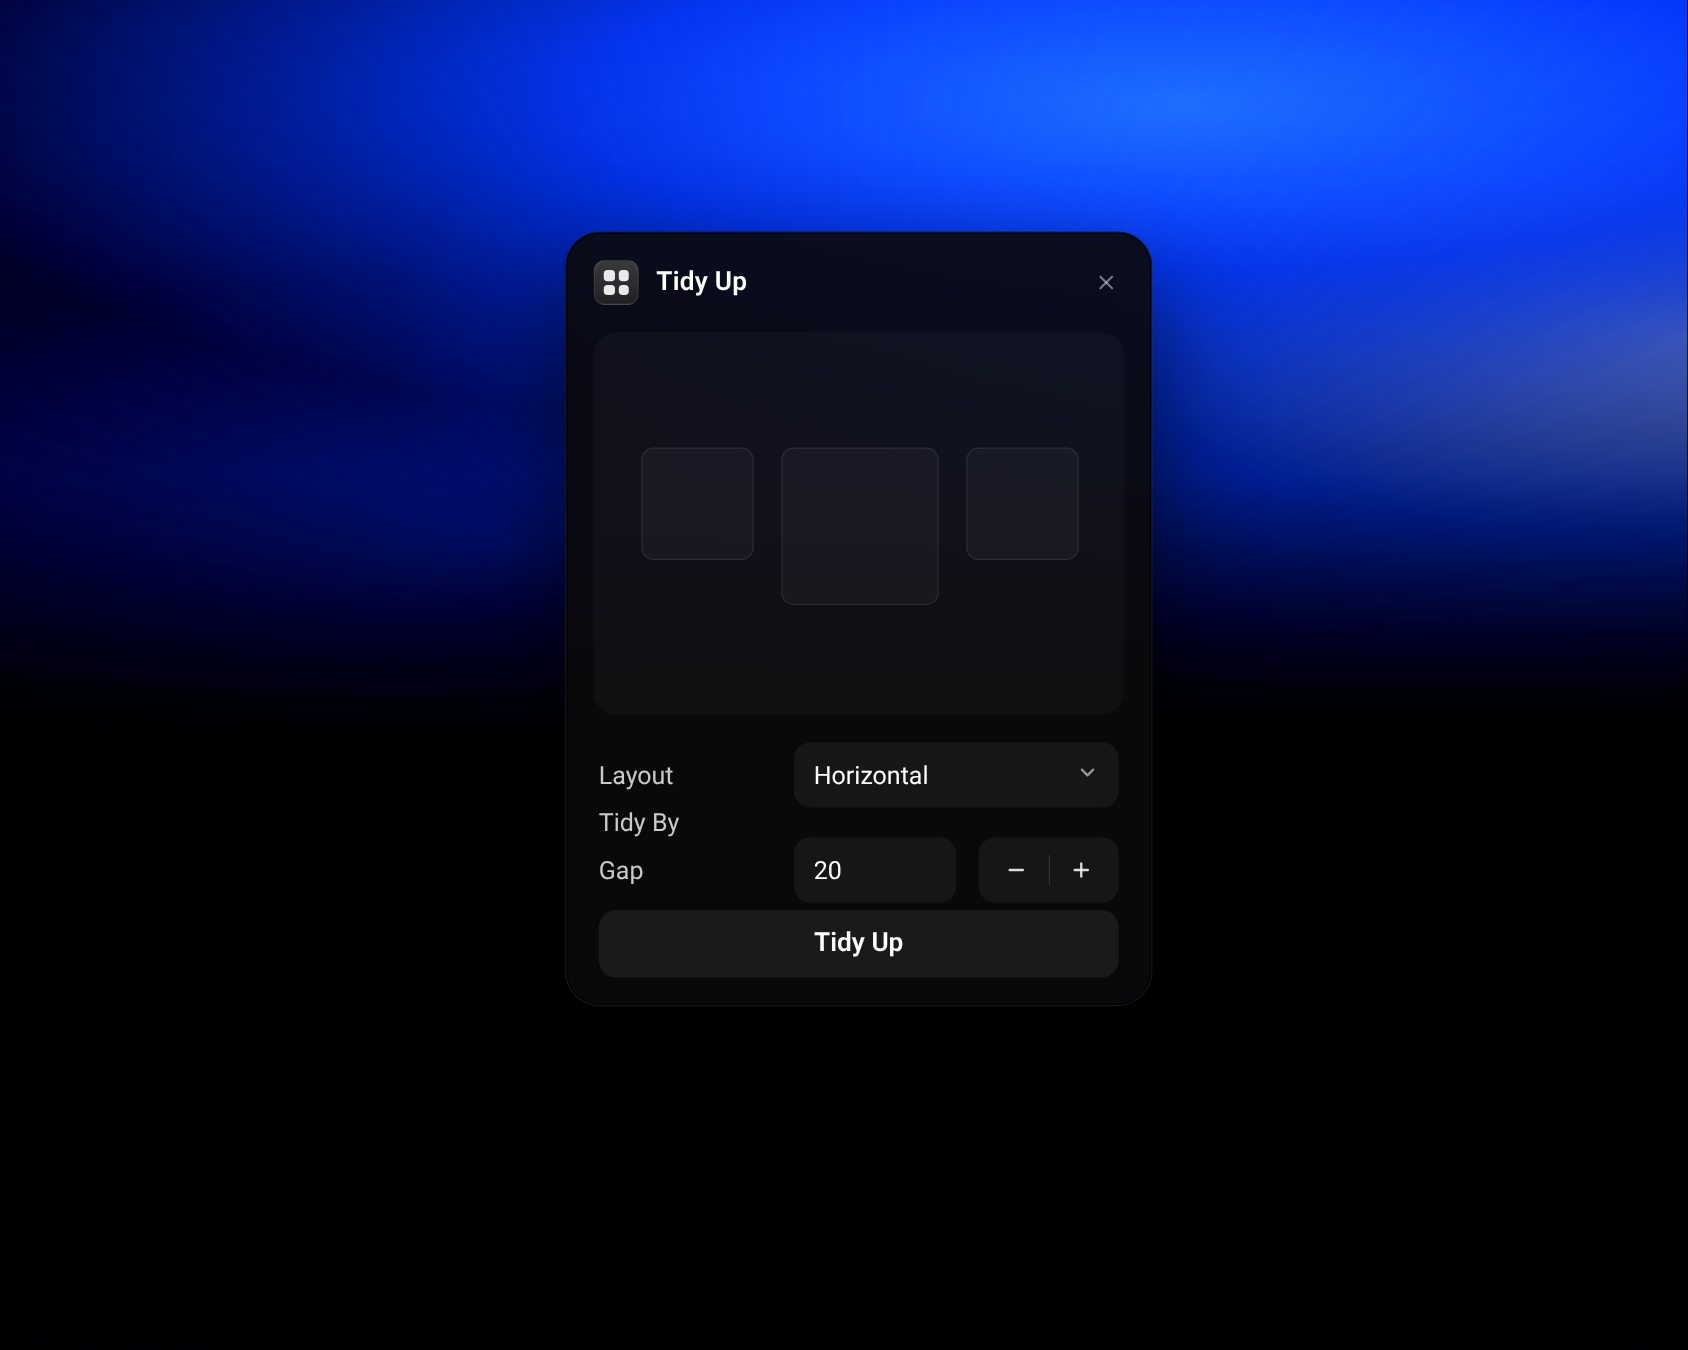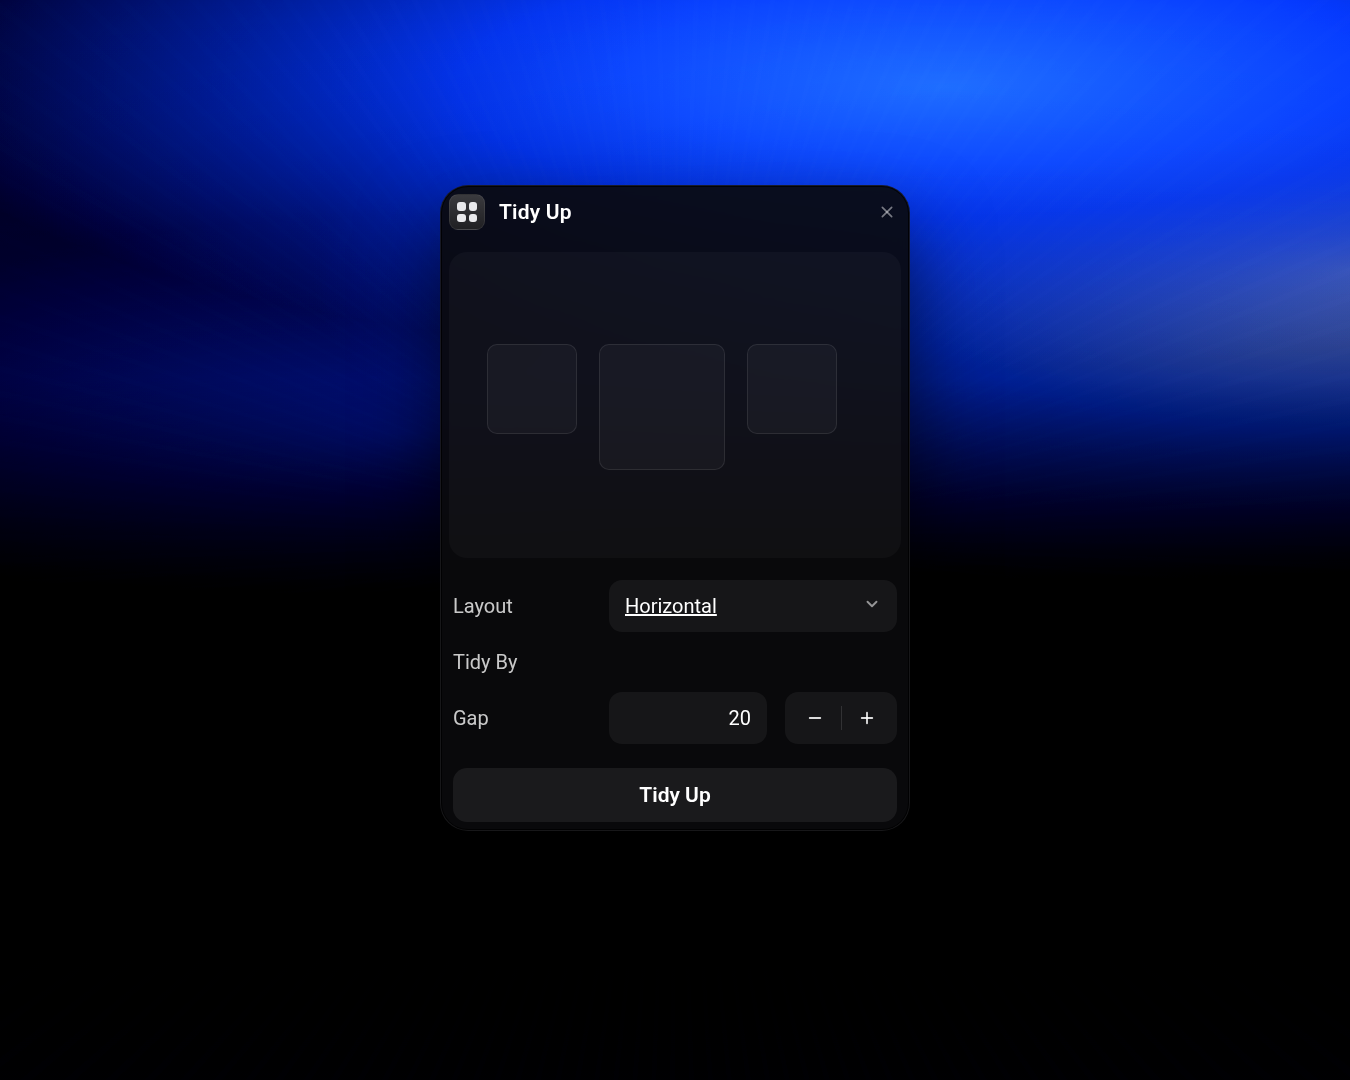--- a/index.html
+++ b/index.html
@@ -39,27 +39,27 @@
       position: absolute;
       inset: 0;
       background-image: repeating-conic-gradient(rgba(255,255,255,0.025) 0 0.5deg, transparent 0.5deg 2deg);
       mix-blend-mode: overlay;
       opacity: 0.25;
       pointer-events: none;
     }
     
     .modal {
       position: absolute;
-      left: 440px;
+      left: 452px;
       top: 185px;
       width: 470px;
       background: rgba(10, 10, 12, 0.92);
       border: 1px solid rgba(255,255,255,0.06);
       border-radius: 28px;
-      padding: 8px;
+      padding: 22px;
       box-shadow: 0 40px 80px rgba(0,0,0,0.6), 0 0 0 1px rgba(0,0,0,0.8) inset;
       backdrop-filter: blur(6px);
     }
     
     .modal-header {
       display: flex;
       align-items: center;
       gap: 14px;
       margin-bottom: 22px;
     }
@@ -115,21 +115,20 @@
       border: 1px solid rgba(255,255,255,0.09);
       border-radius: 10px;
     }
     .pc-left  { width: 90px; height: 90px; left: 38px;  top: 92px; }
     .pc-mid   { width: 126px; height: 126px; left: 150px; top: 92px; }
     .pc-right { width: 90px; height: 90px; left: 298px; top: 92px; }
     
     .form {
       display: flex;
       flex-direction: column;
-      gap: 18px;
       padding: 0 4px;
     }
     .row {
       display: flex;
       align-items: center;
       gap: 16px;
     }
     .row-label {
       color: rgba(255,255,255,0.78);
       font-size: 20px;
@@ -142,21 +141,20 @@
       height: 52px;
       background: rgba(255,255,255,0.055);
       border-radius: 13px;
       display: flex;
       align-items: center;
       padding: 0 16px;
       cursor: pointer;
       color: #fff;
       font-size: 20px;
       position: relative;
-      text-decoration: underline;
     }
     .select .chevron {
       margin-left: auto;
       color: rgba(255,255,255,0.55);
     }
     .select .chevron svg { width: 18px; height: 18px; }
     
     .gap-controls {
       flex: 1;
       display: flex;
@@ -165,21 +163,20 @@
     .gap-input {
       flex: 1;
       height: 52px;
       background: rgba(255,255,255,0.055);
       border-radius: 13px;
       display: flex;
       align-items: center;
       padding: 0 16px;
       color: #fff;
       font-size: 20px;
-      justify-content: flex-end;
     }
     .stepper {
       width: 112px;
       height: 52px;
       background: rgba(255,255,255,0.055);
       border-radius: 13px;
       display: flex;
       align-items: center;
       justify-content: space-between;
       padding: 0 12px;

